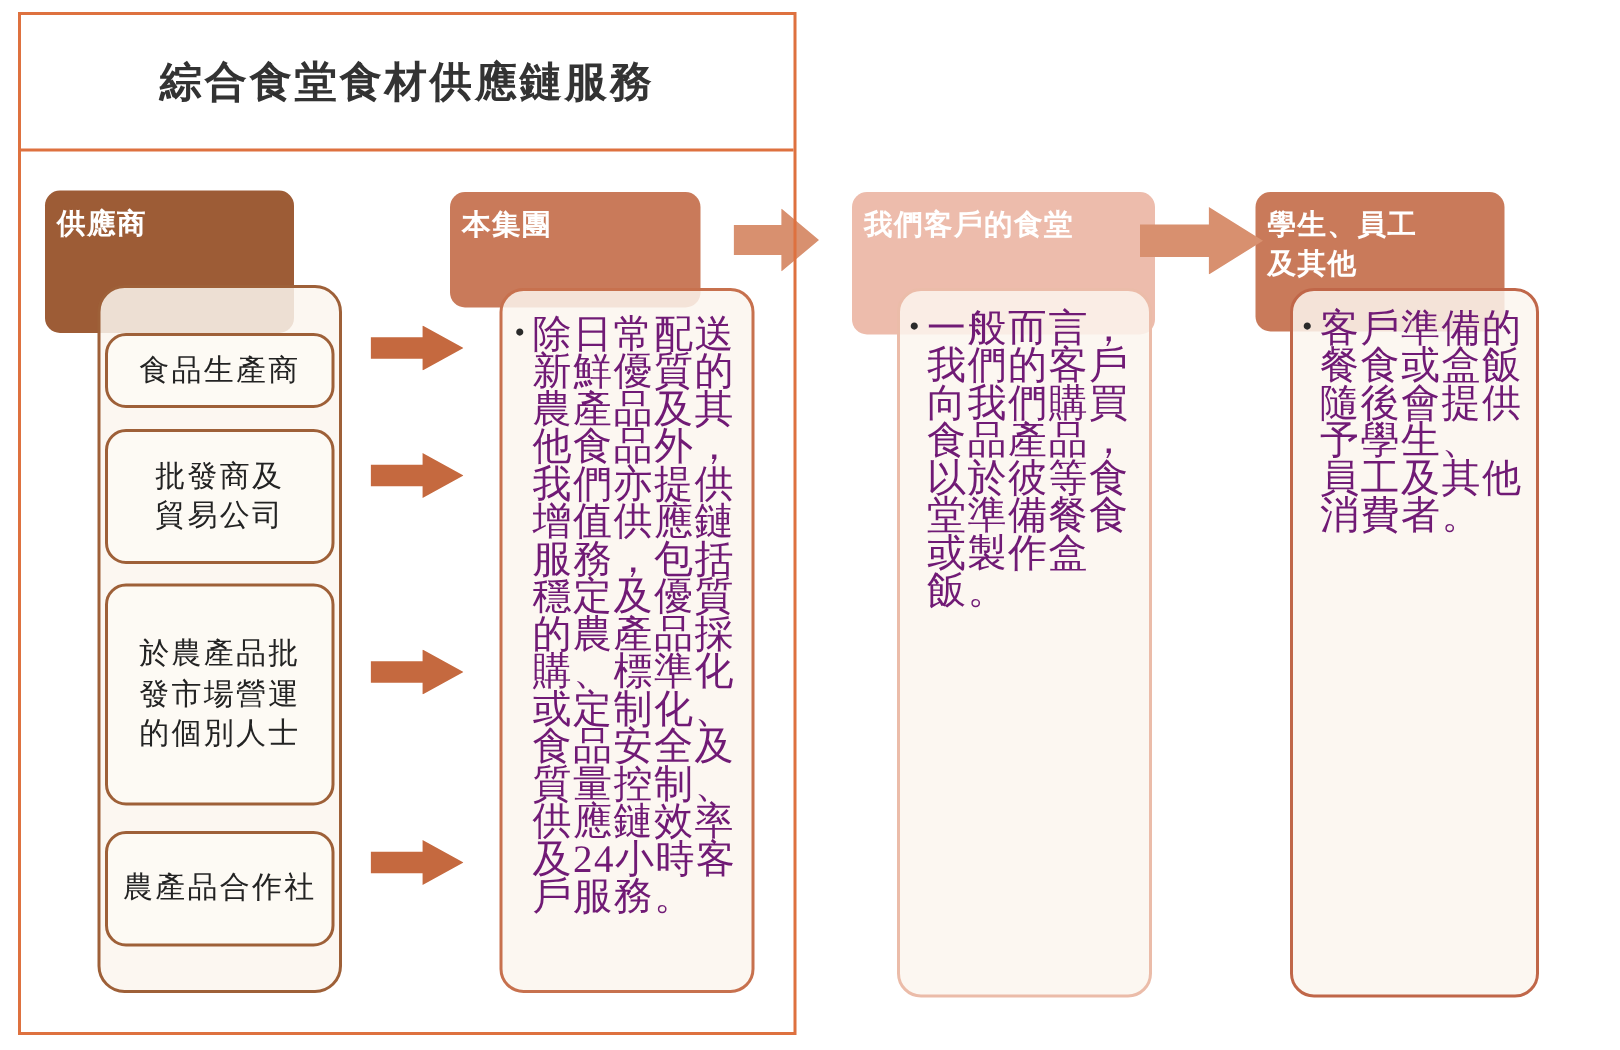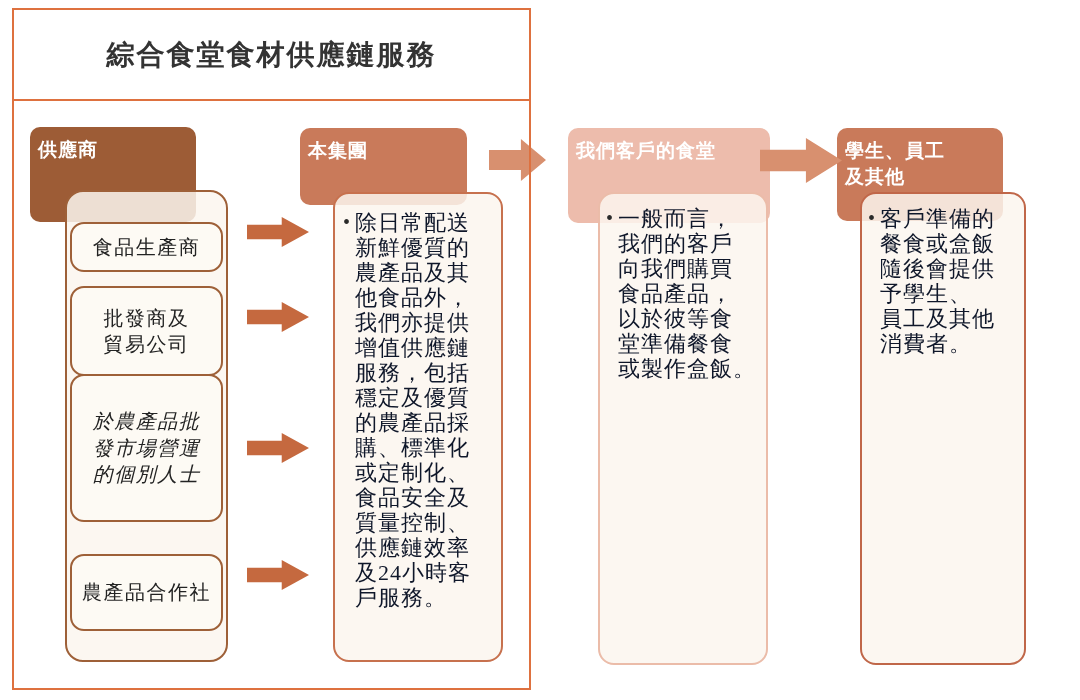--- a/index.html
+++ b/index.html
@@ -47,33 +47,33 @@
     box-sizing:border-box;
     margin-top:16px;
   }
   .s-item span{
     font-family:"Liberation Serif","DejaVu Serif",serif;
     font-size:20px;letter-spacing:1.5px;line-height:1.32;color:#232323;
     white-space:pre-line;text-align:left;
   }
   .s-item-1{top:14px;height:50px;}
   .s-item-2{top:78px;height:90px;}
-  .s-item-3{top:166px;height:148px;font-style:italic;}
+  .s-item-3{top:181px;height:148px;}
   .s-item-4{top:346px;height:77px;}
   
   .note{
     display:flex;align-items:flex-start;box-sizing:border-box;height:100%;
   }
   .note .bullet{
     flex:0 0 auto;width:12px;font-size:20px;line-height:25px;color:#2A2A2A;
     font-family:"Liberation Serif","DejaVu Serif",serif;
   }
   .note .body{
     font-family:"Liberation Serif","DejaVu Serif",serif;
-    font-size:22px;letter-spacing:1px;line-height:25px;color:#0f172a;
+    font-size:26px;letter-spacing:1px;line-height:25px;color:#701a75;
     white-space:pre-line;
   }
   .note-group{padding:16px 2px 10px 8px;}
   .note-group .body{letter-spacing:1px;}
   .note-canteen{padding:12px 2px 10px 6px;}
   .note-consumer{padding:12px 2px 10px 6px;}
   
   .arrow{
     position:absolute;z-index:3;
     clip-path:polygon(0 26%,56% 26%,56% 0,100% 50%,56% 100%,56% 74%,0 74%);

